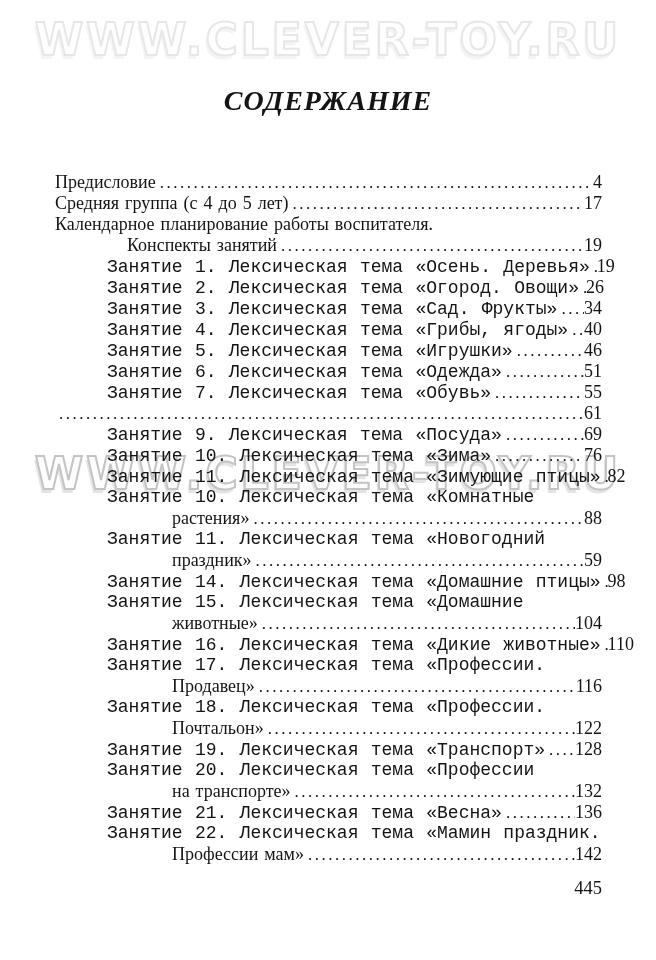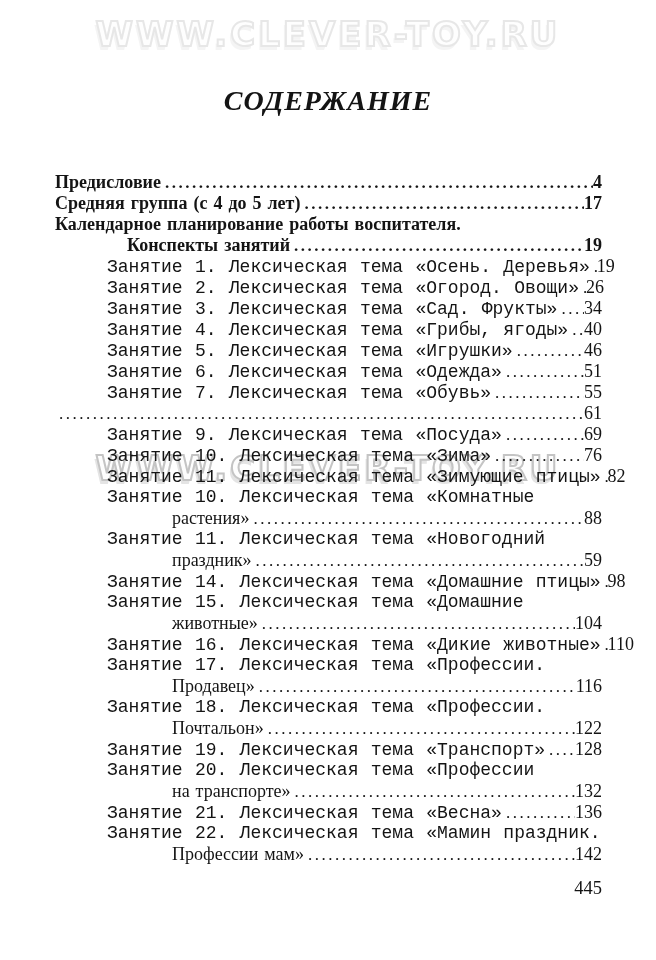--- a/index.html
+++ b/index.html
@@ -33,21 +33,21 @@
   }
   .row {
     display: flex;
     align-items: baseline;
     height: 21px;
     line-height: 21px;
     font-size: 18px;
     white-space: nowrap;
     word-spacing: 1.5px;
   }
-  .row.bold { font-weight: bold; }
+  .row.bold { font-weight: normal; }
   .row.indent1 .t { padding-left: 72px; }
   .row.indent2 .t { padding-left: 52px; font-family: Liberation Mono, monospace; }
   .row.indent3 .t { padding-left: 117px; }
   .t { flex: 0 0 auto; }
   .dots {
     flex: 1 1 auto;
     overflow: hidden;
     letter-spacing: 2.5px;
     padding: 0 3px 0 4px;
     font-size: 17px;
@@ -60,21 +60,21 @@
     font-size: 18.5px;
     z-index: 3;
   }
   .wm {
     position: absolute;
     left: 0;
     width: 656px;
     text-align: center;
     font-family: "DejaVu Sans", sans-serif;
     font-weight: 800;
-    font-size: 34px;
+    font-size: 44px;
     letter-spacing: 3px;
     white-space: nowrap;
     color: #fdfdfd;
     -webkit-text-stroke: 2px #c4c4c4;
     text-shadow: -2px 4px 0 #e4e4e4;
     z-index: 1;
     pointer-events: none;
   }
   .wm-top { top: 14px; opacity: 0.40; }
   .wm-mid { top: 448px; }

